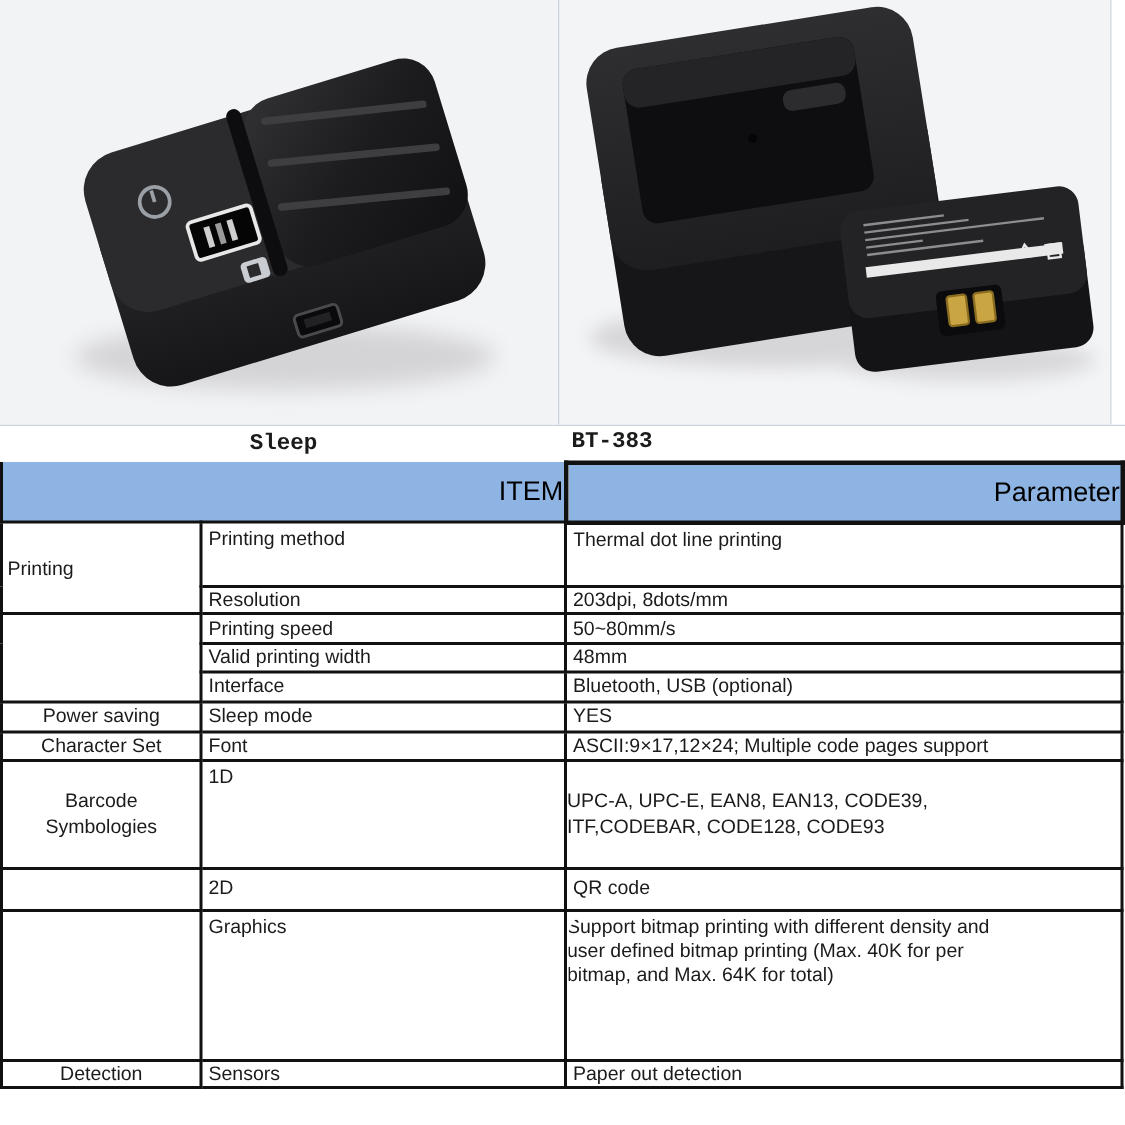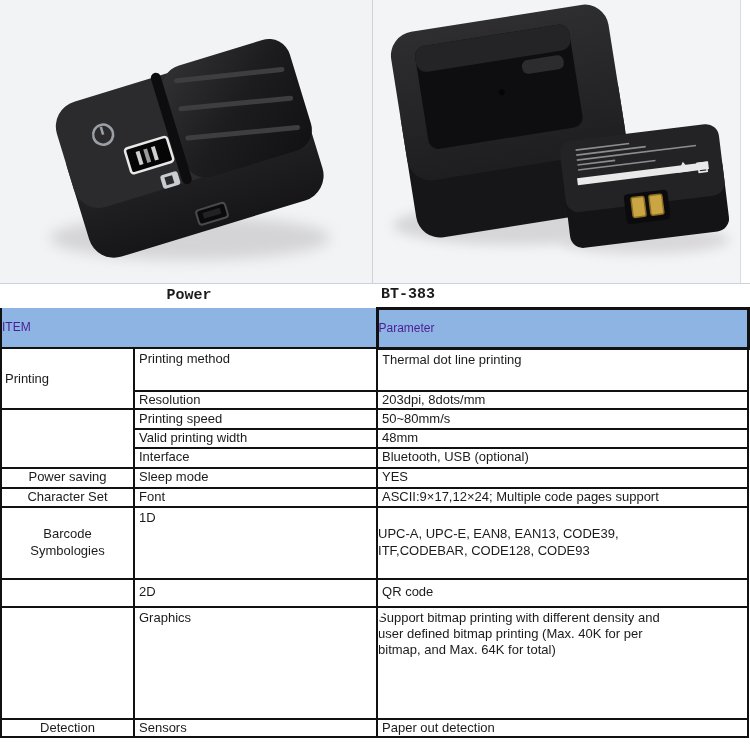--- a/index.html
+++ b/index.html
@@ -21,21 +21,21 @@
   td { font-size: 13px; line-height: 1.25; overflow: hidden; }
 
   
   tr.model-row td { border: none; background: #fff; height: 24px;
     font-family: "Liberation Mono", monospace; font-size: 15px; font-weight: 700; }
   td.model-label { text-align: center; vertical-align: middle; }
   td.model-value { border-left: 3px solid #111; padding-left: 4px; vertical-align: middle; }
 
   
   tr.head td { background: #8DB4E2; height: 40px; vertical-align: middle;
-    text-align: left; font-size: 12px; color: #4c1d95; }
+    text-align: right; font-size: 18px; color: #000000; }
   td.head-item  { border: 2px solid #111; border-top: none; }
   td.head-param { border: 3px solid #111; }
 
   
   tr.body td { border: 2px solid #111; background: #fff; }
   td.cat  { text-align: center; vertical-align: middle; white-space: pre-line; }
   td.cat-left { text-align: left; padding-left: 3px; }
   td.item { padding-left: 4px; vertical-align: middle; border-right: 3px solid #111; }
   td.param{ padding-left: 4px; vertical-align: middle; white-space: pre-line; }
   td.v-top { vertical-align: top; padding-top: 2px; border-radius: 17px; }
@@ -43,21 +43,21 @@
 
   tr.r0  td { height: 43px; }
   tr.r1  td { height: 17px; }
   tr.r2  td { height: 20px; }
   tr.r3  td { height: 15px; }
   tr.r4  td { height: 20px; }
   tr.r5  td { height: 20px; }
   tr.r6  td { height: 19px; }
   tr.r7  td { height: 72px; }
   tr.r8  td { height: 28px; }
-  tr.r9  td { height: 112px; }
+  tr.r9  td { height: 100px; }
   tr.r10 td { height: 17px; }
 </style>
 </head>
 <body>
 
 <div class="photos">
 
   <div class="photo-panel photo-left">
     <svg width="373" height="283" viewBox="0 0 373 283">
       <defs>
@@ -158,21 +158,21 @@
 
 <table class="spec">
   <colgroup>
       <col class="c1">
       <col class="c2">
       <col class="c3">
     </colgroup>
 
   <tbody>
       <tr class="model-row">
-    <td class="model-label" colspan="2">Power</td>
+    <td class="model-label" colspan="2">Sleep</td>
     <td class="model-value">BT-383</td>
   </tr>
 
   <tr class="head">
     <td class="head-item" colspan="2">ITEM</td>
     <td class="head-param">Parameter</td>
   </tr>
 
   <tr class="body r0">
     <td class="cat cat-left" rowspan="2">Printing</td>

